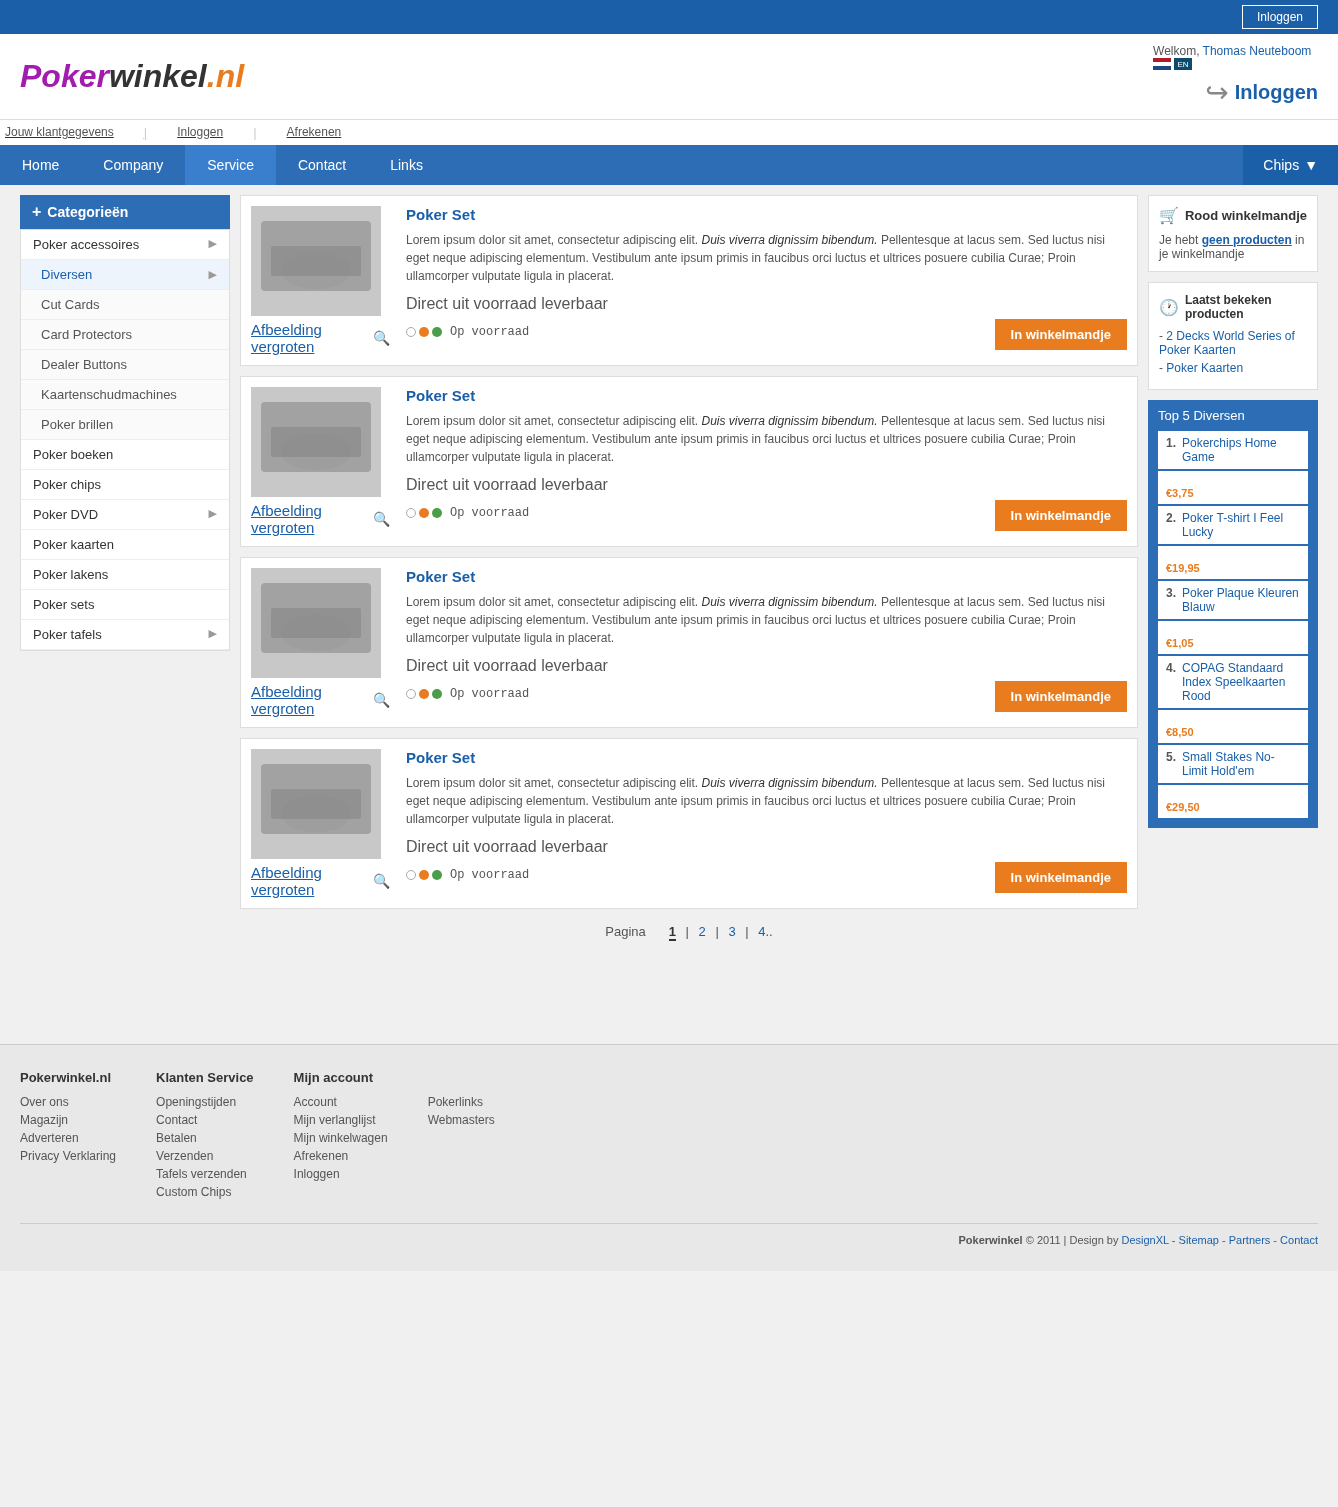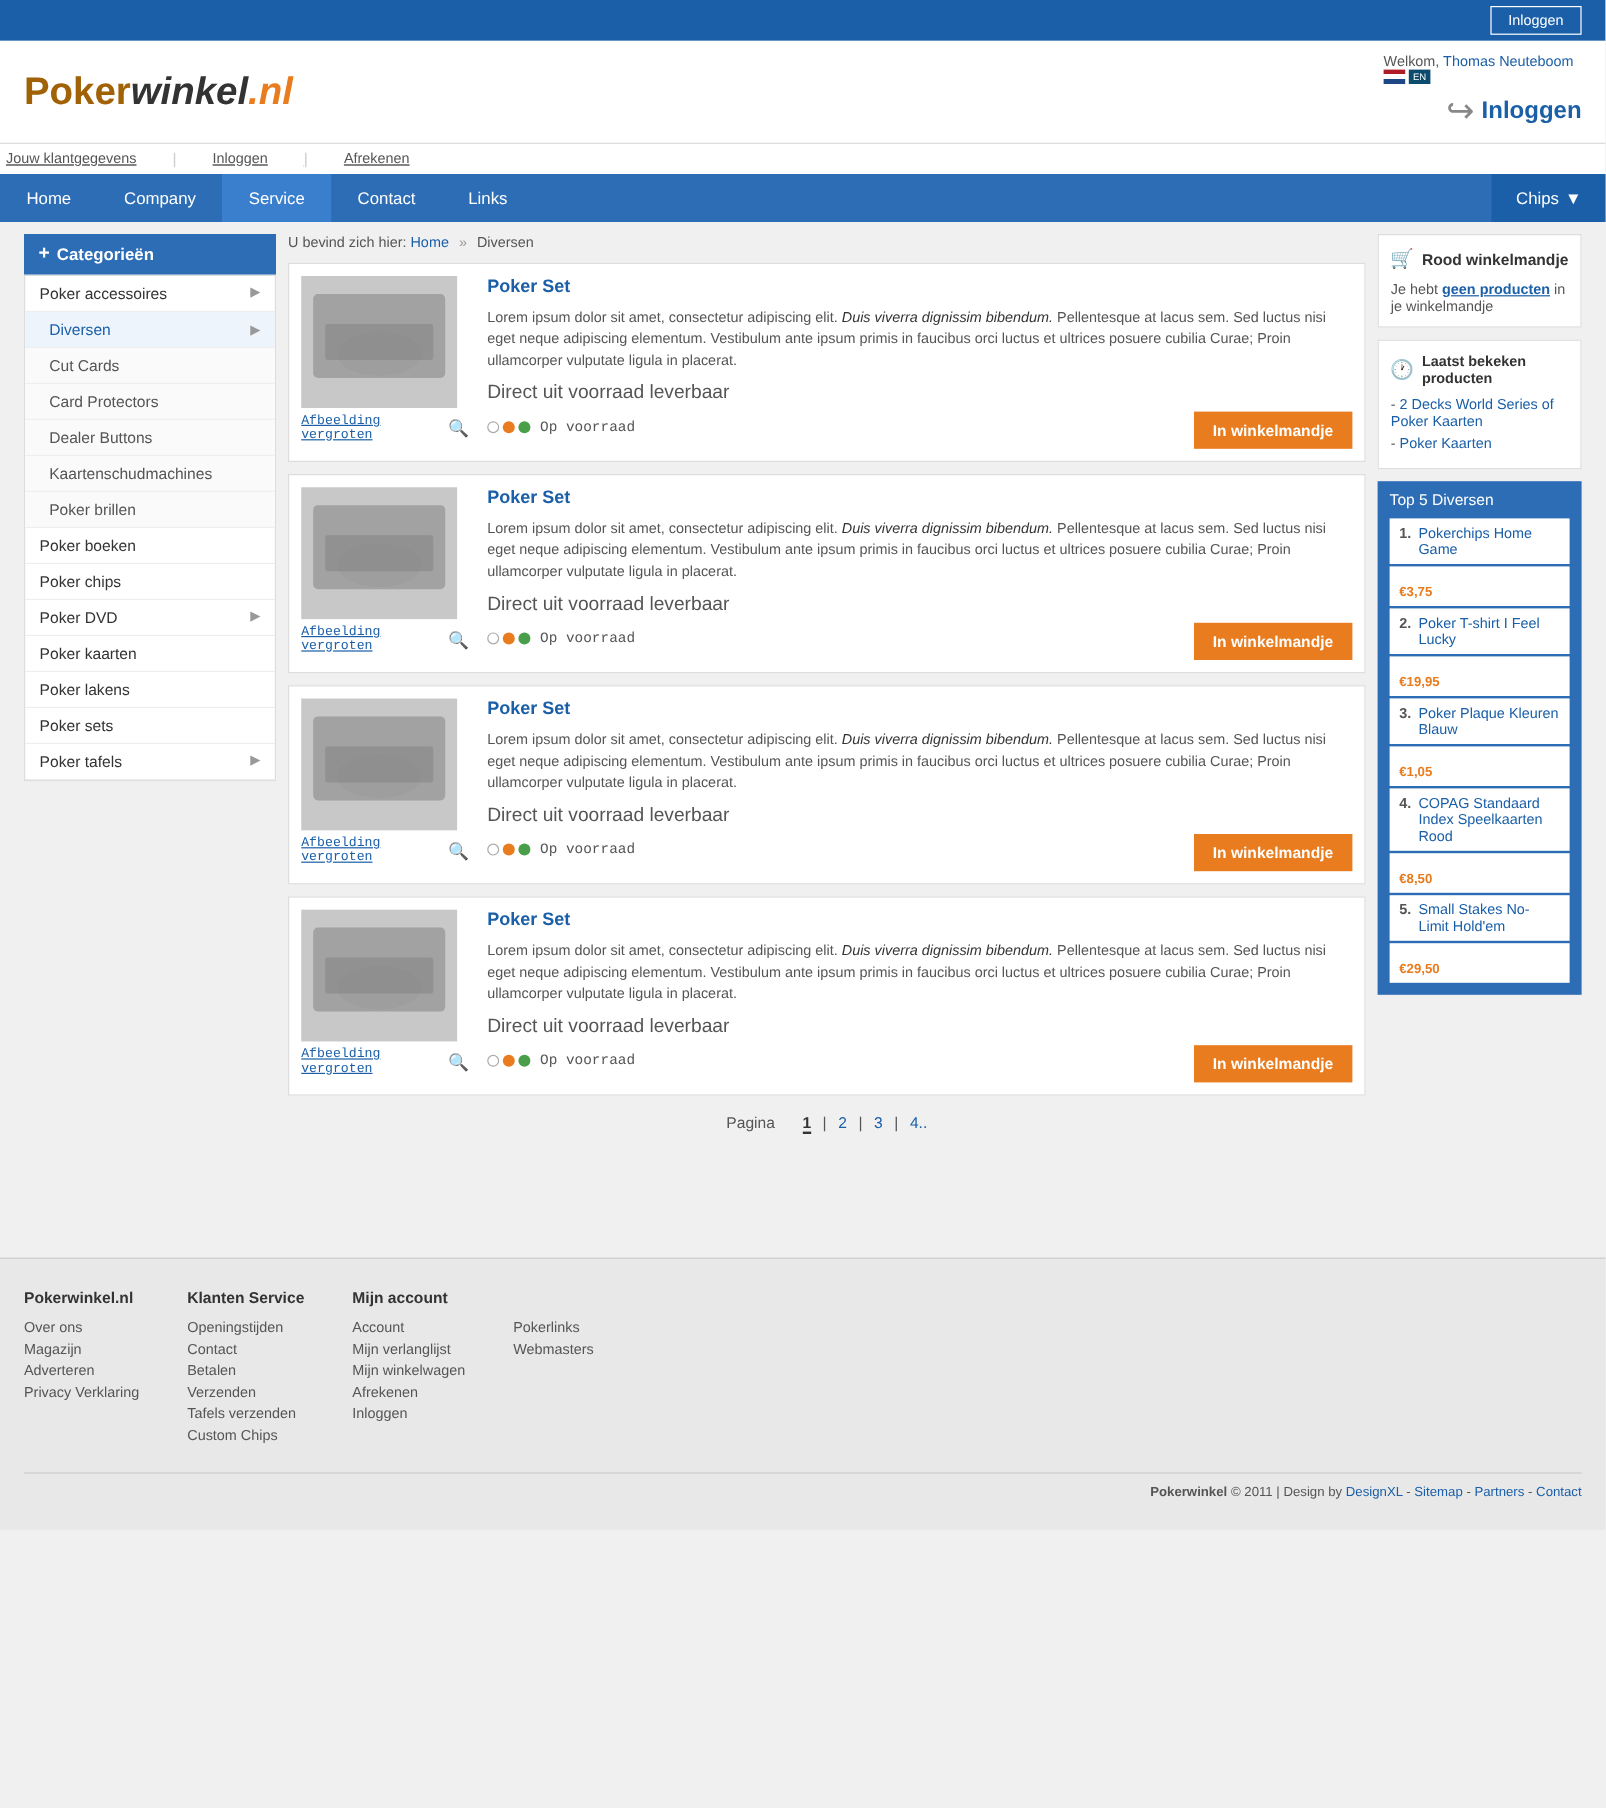--- a/index.html
+++ b/index.html
@@ -51,21 +51,21 @@
 
     
     .content { flex: 1; }
 
     
     .product-card { background: #fff; border: 1px solid #ddd; margin-bottom: 10px; display: flex; padding: 10px; gap: 15px; }
     .product-image { width: 140px; flex-shrink: 0; }
     .img-placeholder { width: 130px; height: 110px; background: #ddd; display: flex; align-items: center; justify-content: center; color: #999; font-size: 11px; position: relative; overflow: hidden; }
     .img-placeholder svg { width: 100%; height: 100%; }
     .product-img-actions { display: flex; align-items: center; gap: 5px; margin-top: 5px; }
-    .product-img-actions a { font-size: 11px; color: #1a5fa8; text-decoration: underline; cursor: pointer; font-family: Liberation Mono, monospace; }
+    .product-img-actions a { font-size: 15px; color: #1a5fa8; text-decoration: underline; cursor: pointer; }
     .product-img-actions .zoom-icon { color: #555; cursor: pointer; font-size: 14px; }
     .product-info { flex: 1; }
     .product-title { font-size: 15px; font-weight: bold; color: #1a5fa8; margin-bottom: 8px; }
     .product-desc { font-size: 12px; color: #555; line-height: 1.5; margin-bottom: 10px; }
     .product-desc em { font-style: italic; color: #333; }
     .product-availability { font-size: 16px; color: #555; margin-bottom: 6px; }
     .product-status { display: flex; align-items: center; gap: 8px; margin-bottom: 5px; }
     .status-dots { display: flex; gap: 3px; }
     .dot-empty { width: 10px; height: 10px; border-radius: 50%; border: 1px solid #aaa; background: #fff; display: inline-block; }
     .dot-orange { width: 10px; height: 10px; border-radius: 50%; background: #e87c1e; display: inline-block; }
@@ -119,21 +119,21 @@
   </style>
 </head>
 <body>
 
 <div class="top-bar">
   <button>Inloggen</button>
 </div>
 
 <div class="header">
   <div class="logo">
-    <span style="color:#a16207;">Poker</span><span style="color:#333;font-style:italic;">winkel</span><span style="color:#e87c1e;font-style:italic;">.nl</span>
+    <span style="color:#a21caf;font-style:italic;">Poker</span><span style="color:#333;font-style:italic;">winkel</span><span style="color:#e87c1e;font-style:italic;">.nl</span>
   </div>
   <div class="header-right">
     <div class="welcome-text">
       <span>Welkom,</span>
       <a href="#">Thomas Neuteboom</a>
       &nbsp;
       <span class="flags">
         <span class="flag flag-nl"></span>
         <span class="flag flag-uk">EN</span>
       </span>
@@ -217,26 +217,20 @@
       </div>
       <div class="sidebar-category">
         <span>Poker tafels</span>
         <span class="arrow">▶</span>
       </div>
     </div>
   </div>
 
   <div class="content">
 
-    <div class="breadcrumb">
-      <span>U bevind zich hier:</span>
-      <a href="#"> Home</a>
-      <span class="sep"> »</span>
-      <span> Diversen</span>
-    </div>
 
     <div class="product-card">
       <div class="product-image">
         <div class="img-placeholder">
           <svg viewBox="0 0 130 110" xmlns="http://www.w3.org/2000/svg">
             <rect width="130" height="110" fill="#c8c8c8"></rect>
             <rect x="10" y="15" width="110" height="70" rx="4" fill="#888" opacity="0.6"></rect>
             <ellipse cx="65" cy="65" rx="35" ry="18" fill="#999" opacity="0.5"></ellipse>
             <rect x="20" y="40" width="90" height="30" rx="2" fill="#777" opacity="0.4"></rect>
           </svg>

